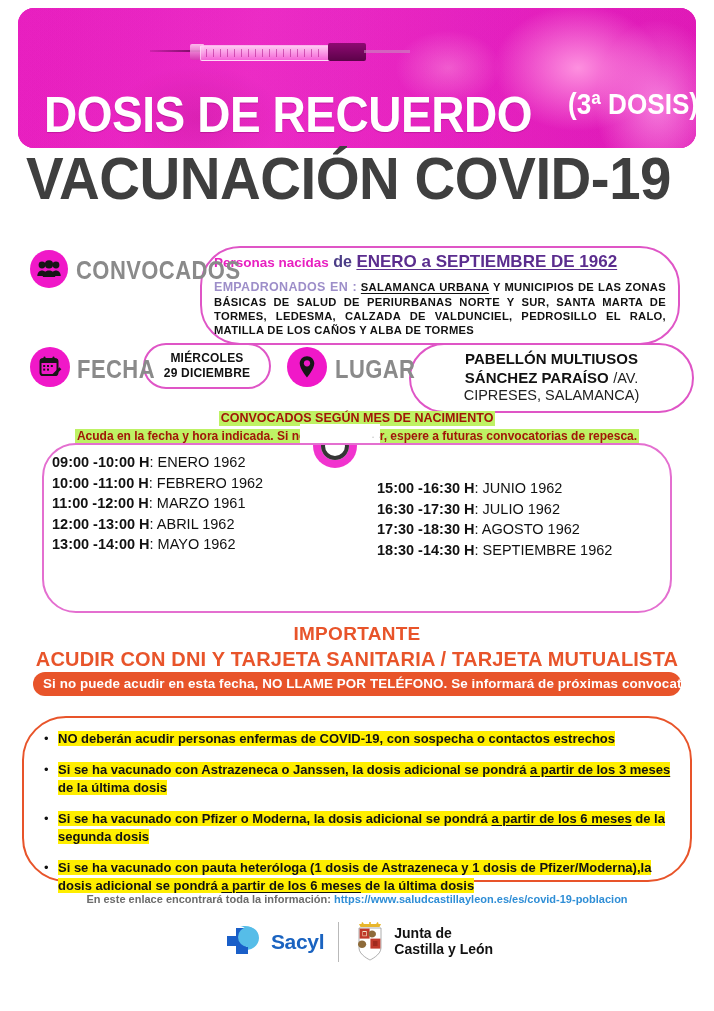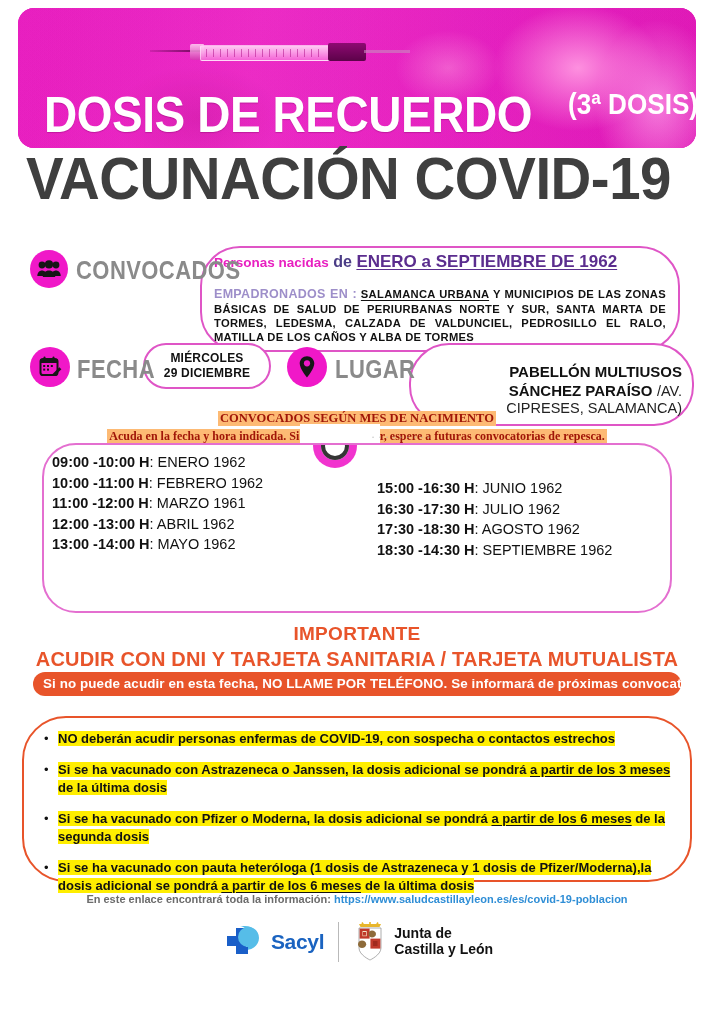--- a/index.html
+++ b/index.html
@@ -173,21 +173,21 @@
     text-decoration: underline; text-underline-offset: 2px;
     font-family: "Liberation Sans Narrow","Liberation Sans",sans-serif;
   }
   .conv-body {
     font-size: 11.2px;
     font-weight: 700;
     color: #111111;
     line-height: 1.28;
     text-align: justify;
     letter-spacing: 0.3px;
-    margin-top: 14px;
+    margin-top: 7px;
   }
   .conv-body .emp {
     color: #9d8ec9; font-weight: 700;
     font-family: "Liberation Sans Narrow","Liberation Sans",sans-serif;
     font-size: 12.5px;
   }
   .conv-body .u { text-decoration: underline; text-underline-offset: 2px; }
 
   
   .row-fecha {
@@ -207,38 +207,38 @@
     font-weight: 700;
     font-size: 12px;
     line-height: 1.22;
     color: #101010;
     letter-spacing: 0.2px;
   }
   .lbl-lugar { margin: 12px 0 0 8px; width: 72px; }
   .box-lugar {
     flex: 1;
     margin-left: 2px;
-    padding: 18px 10px 6px;
-    text-align: right;
+    padding: 5px 10px 6px;
+    text-align: center;
     line-height: 1.2;
   }
   .box-lugar .n1 { font-weight: 700; font-size: 15px; color: #111111; }
   .box-lugar .n2 { font-weight: 400; font-size: 14.5px; color: #222222; }
 
   
   .yellow-lines {
     position: absolute;
     left: 0; top: 408px;
     width: 714px;
     text-align: center;
   }
   .yellow-lines span {
-    background: #fdba74;
+    background: #bef264;
     color: #a01608;
-    font-family: Liberation Serif, serif;
+    font-family: Liberation Sans, sans-serif;
     font-weight: 700;
     display: inline-block;
     padding: 0 2px;
     line-height: 1.22;
   }
   .yl-1 span { font-size: 12.5px; }
   .yl-2 span { font-size: 12px; }
 
   
   .wm-circle {

